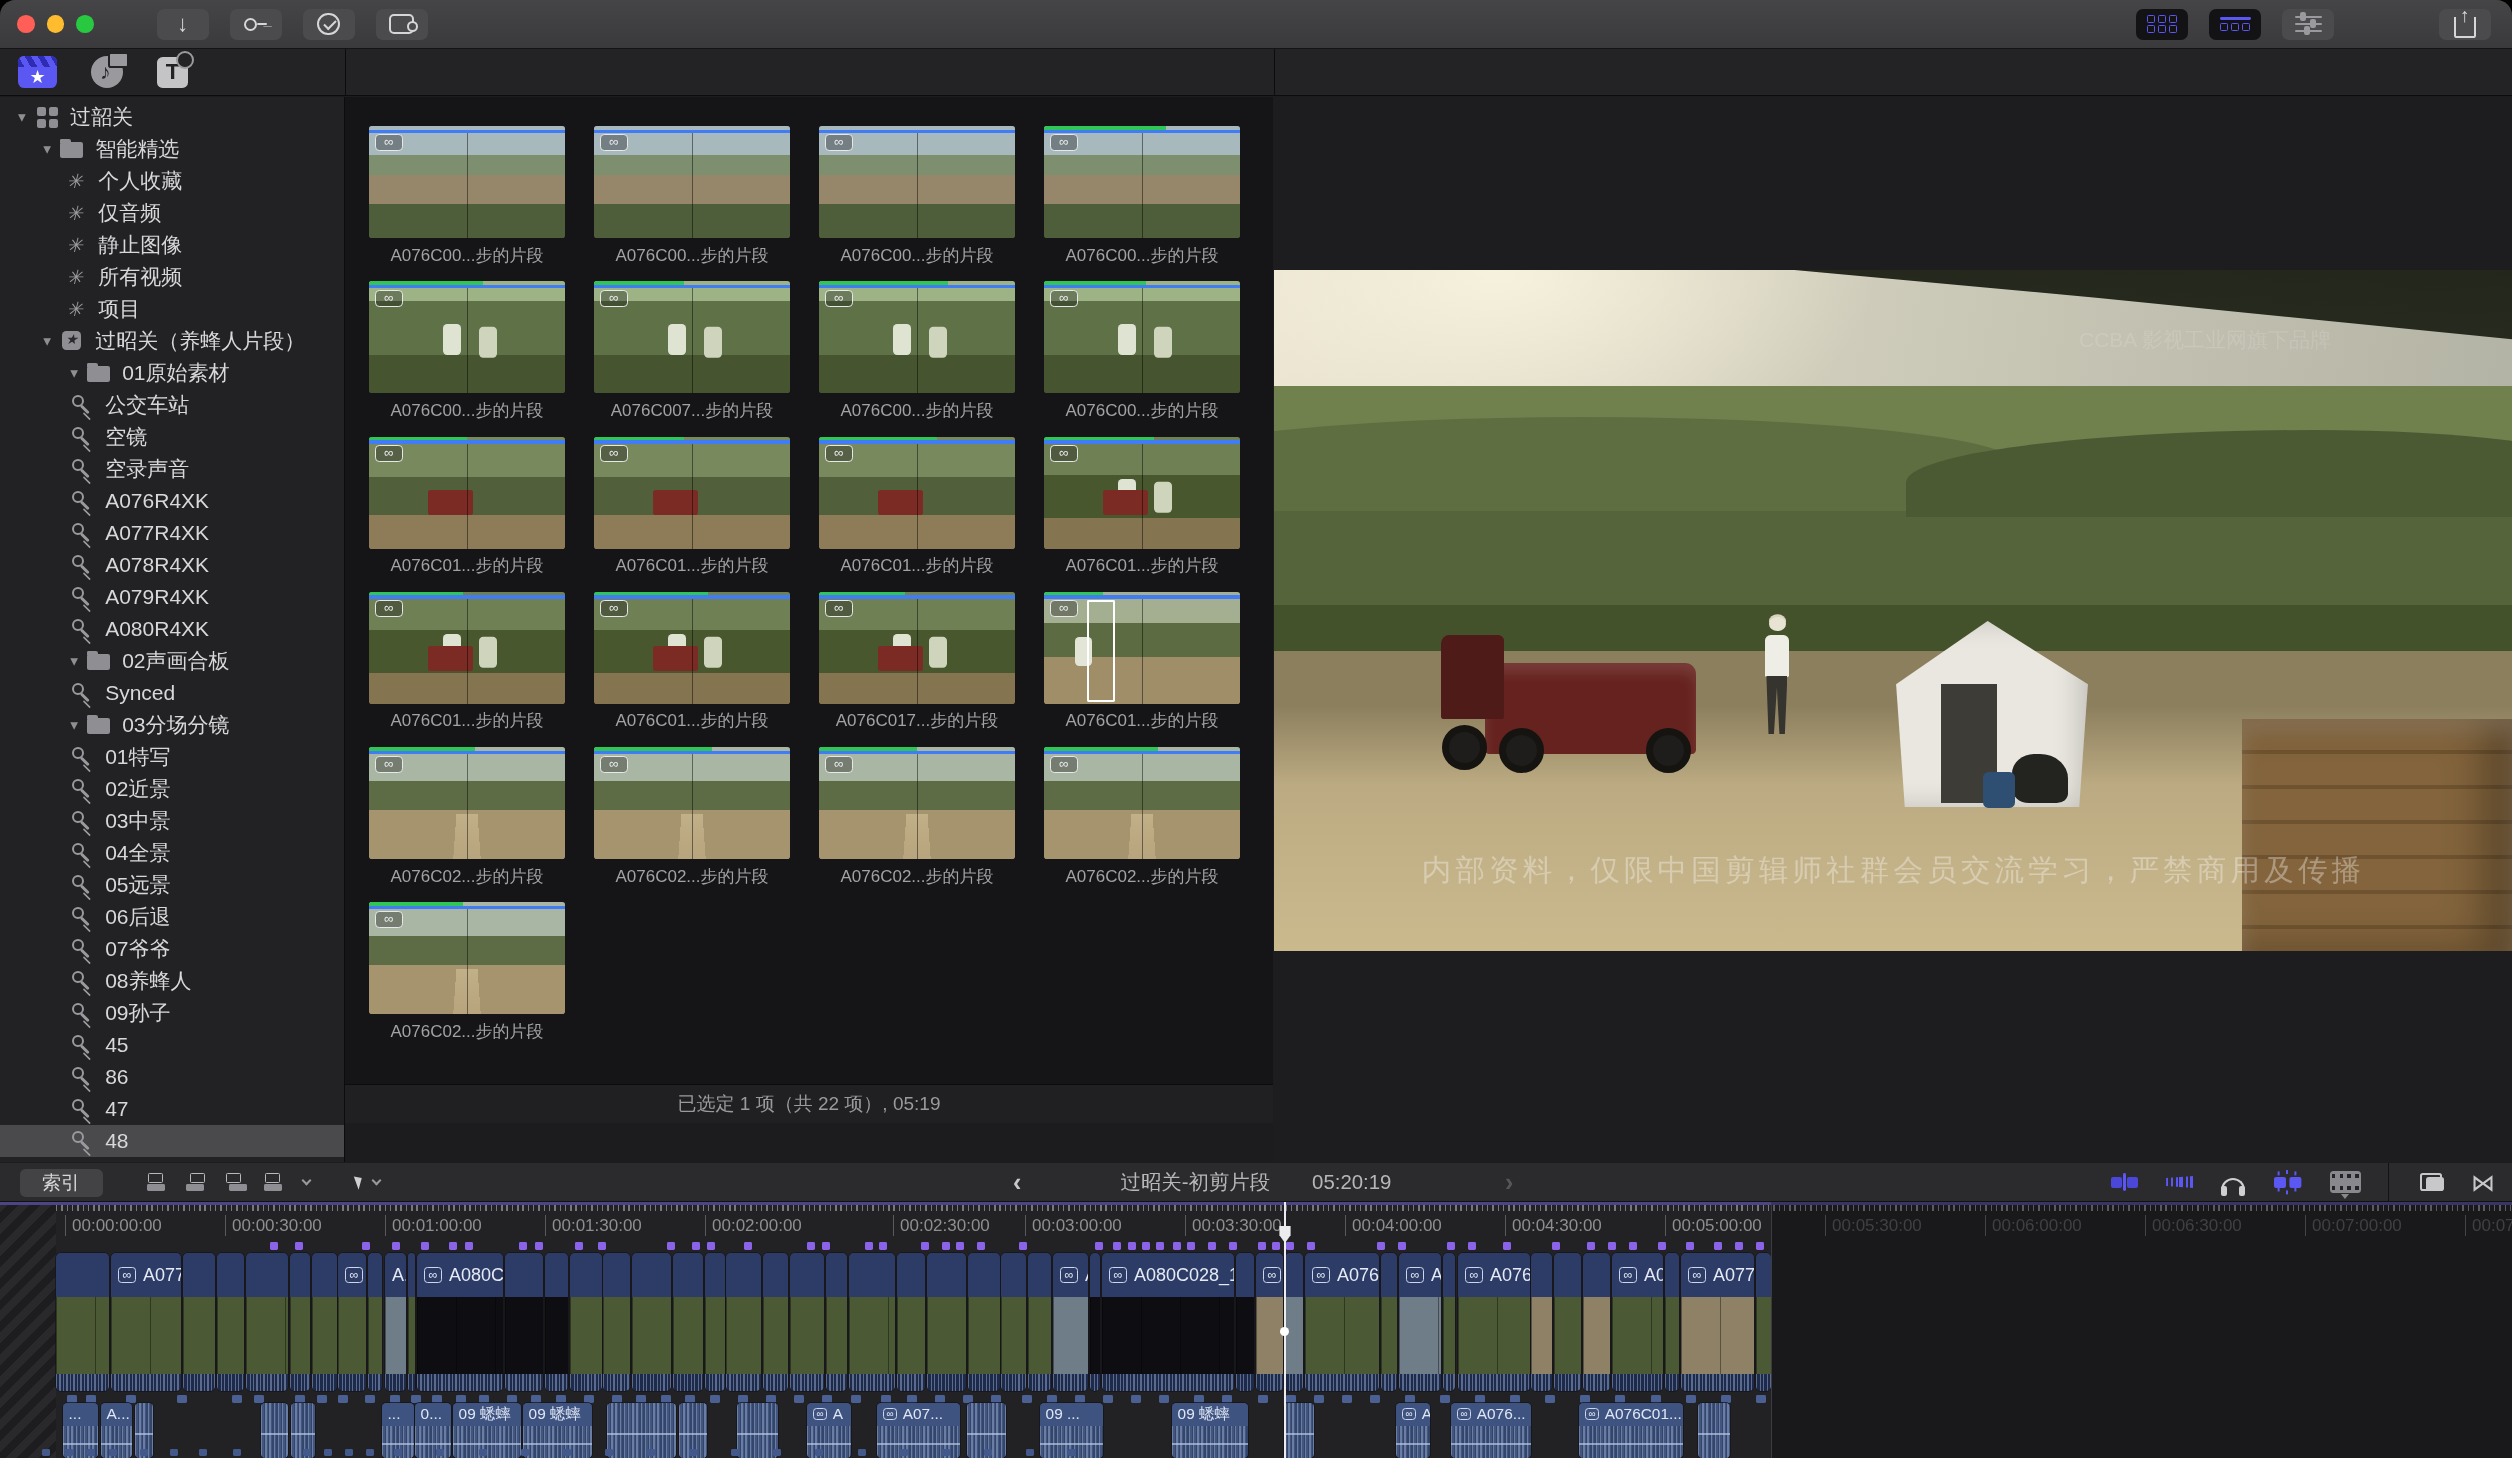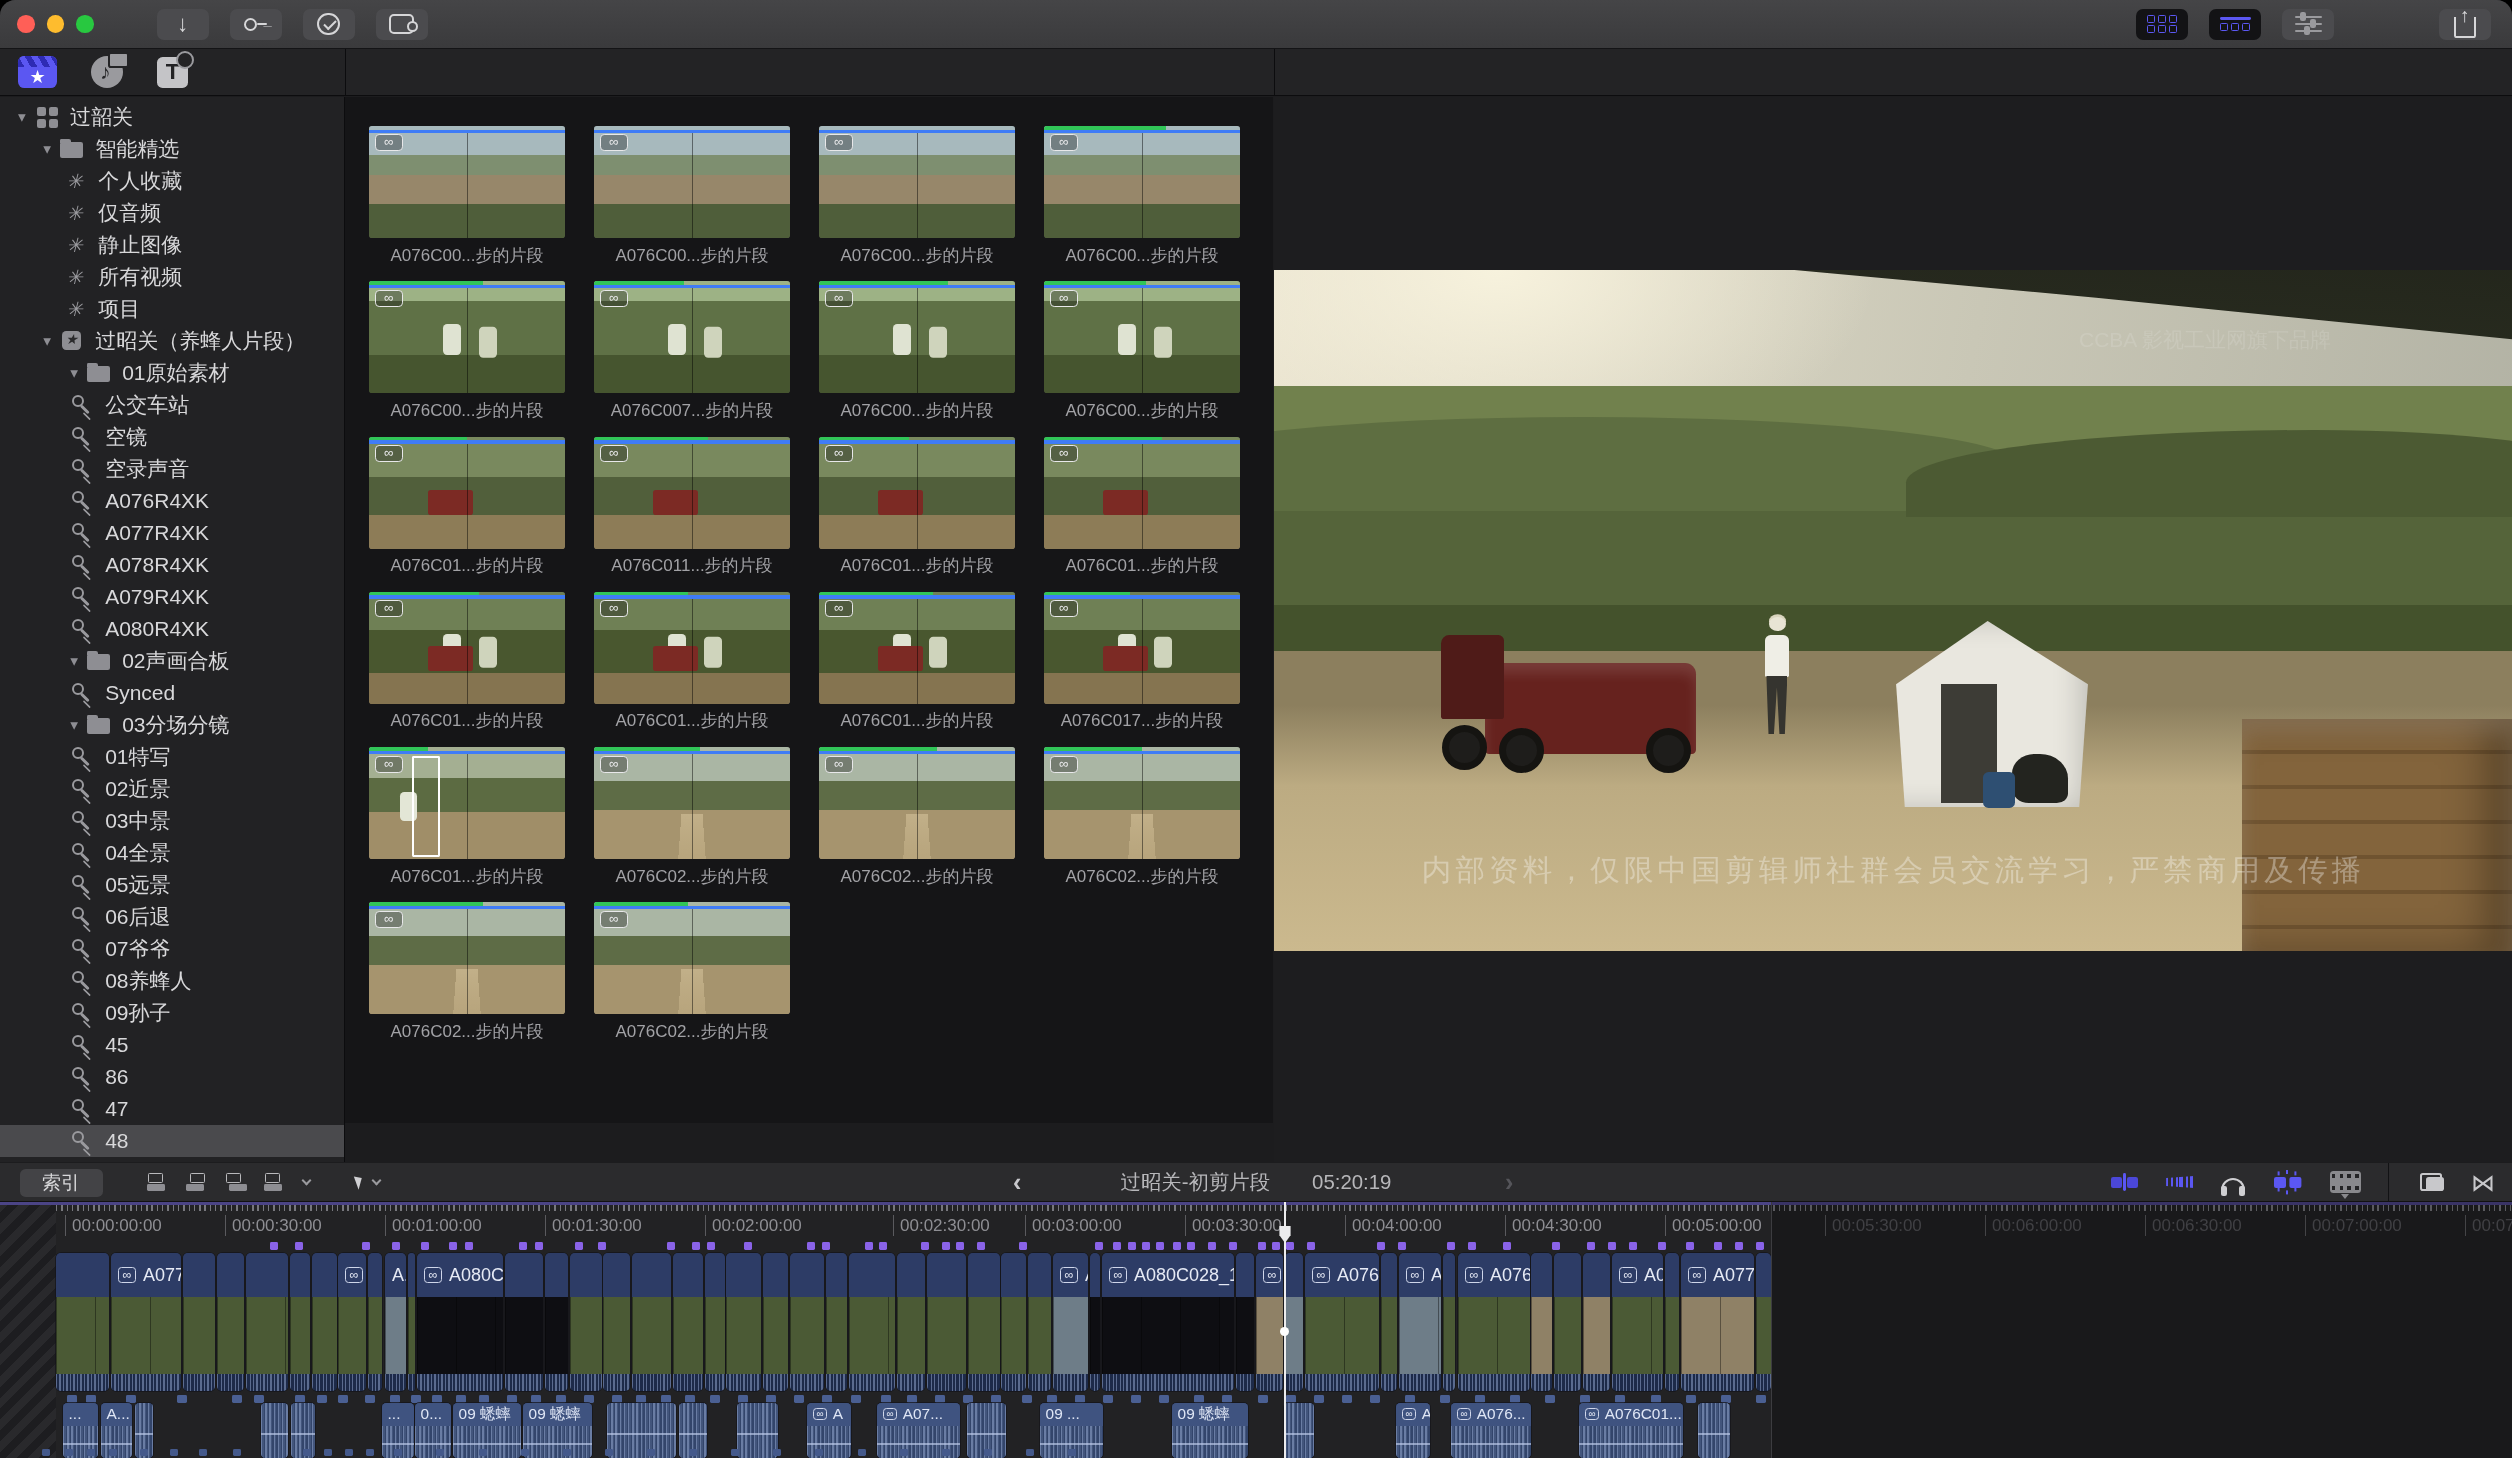--- a/index.html
+++ b/index.html
@@ -761,159 +761,149 @@
             <span class="clipbadge"></span>
 
           </div>
           <div class="cardname">A076C01...步的片段</div>
         </div>
         <div class="card">
           <div class="thumb">
             <i style="position:absolute;inset:0" class="scene-cart"></i>
             <span class="framediv"></span>
             <span class="kwline"></span>
+            <span class="favline" style="width: 46%;"></span>
+            <span class="clipbadge"></span>
+
+          </div>
+          <div class="cardname">A076C01...步的片段</div>
+        </div>
+        <div class="card">
+          <div class="thumb">
+            <i style="position:absolute;inset:0" class="scene-cart"></i>
+            <span class="framediv"></span>
+            <span class="kwline"></span>
+            <span class="favline" style="width: 60%;"></span>
+            <span class="clipbadge"></span>
+
+          </div>
+          <div class="cardname">A076C01...步的片段</div>
+        </div>
+        <div class="card">
+          <div class="thumb">
+            <i style="position:absolute;inset:0" class="scene-cartmen"></i>
+            <span class="framediv"></span>
+            <span class="kwline"></span>
+            <span class="favline" style="width: 56%;"></span>
+            <span class="clipbadge"></span>
+
+          </div>
+          <div class="cardname">A076C01...步的片段</div>
+        </div>
+        <div class="card">
+          <div class="thumb">
+            <i style="position:absolute;inset:0" class="scene-cartmen"></i>
+            <span class="framediv"></span>
+            <span class="kwline"></span>
+            <span class="favline" style="width: 48%;"></span>
+            <span class="clipbadge"></span>
+
+          </div>
+          <div class="cardname">A076C01...步的片段</div>
+        </div>
+        <div class="card">
+          <div class="thumb">
+            <i style="position:absolute;inset:0" class="scene-cartmen"></i>
+            <span class="framediv"></span>
+            <span class="kwline"></span>
             <span class="favline" style="width: 58%;"></span>
             <span class="clipbadge"></span>
 
           </div>
-          <div class="cardname">A076C011...步的片段</div>
-        </div>
-        <div class="card">
-          <div class="thumb">
-            <i style="position:absolute;inset:0" class="scene-cart"></i>
-            <span class="framediv"></span>
-            <span class="kwline"></span>
-            <span class="favline" style="width: 46%;"></span>
-            <span class="clipbadge"></span>
-
-          </div>
           <div class="cardname">A076C01...步的片段</div>
         </div>
         <div class="card">
           <div class="thumb">
-            <i style="position:absolute;inset:0" class="scene-cart"></i>
+            <i style="position:absolute;inset:0" class="scene-cartmen"></i>
+            <span class="framediv"></span>
+            <span class="kwline"></span>
+            <span class="favline" style="width: 44%;"></span>
+            <span class="clipbadge"></span>
+
+          </div>
+          <div class="cardname">A076C017...步的片段</div>
+        </div>
+        <div class="card">
+          <div class="thumb">
+            <i style="position:absolute;inset:0" class="scene-menroad"></i>
+            <span class="framediv"></span>
+            <span class="kwline"></span>
+            <span class="favline" style="width: 30%;"></span>
+            <span class="clipbadge"></span>
+            <span class="rangebox" style="left: 43px; width: 28px;"></span>
+          </div>
+          <div class="cardname">A076C01...步的片段</div>
+        </div>
+        <div class="card">
+          <div class="thumb">
+            <i style="position:absolute;inset:0" class="scene-road"></i>
+            <span class="framediv"></span>
+            <span class="kwline"></span>
+            <span class="favline" style="width: 54%;"></span>
+            <span class="clipbadge"></span>
+
+          </div>
+          <div class="cardname">A076C02...步的片段</div>
+        </div>
+        <div class="card">
+          <div class="thumb">
+            <i style="position:absolute;inset:0" class="scene-road"></i>
             <span class="framediv"></span>
             <span class="kwline"></span>
             <span class="favline" style="width: 60%;"></span>
             <span class="clipbadge"></span>
 
           </div>
-          <div class="cardname">A076C01...步的片段</div>
-        </div>
-        <div class="card">
-          <div class="thumb">
-            <i style="position:absolute;inset:0" class="scene-cartmen"></i>
-            <span class="framediv"></span>
-            <span class="kwline"></span>
-            <span class="favline" style="width: 56%;"></span>
-            <span class="clipbadge"></span>
-
-          </div>
-          <div class="cardname">A076C01...步的片段</div>
-        </div>
-        <div class="card">
-          <div class="thumb">
-            <i style="position:absolute;inset:0" class="scene-cartmen"></i>
+          <div class="cardname">A076C02...步的片段</div>
+        </div>
+        <div class="card">
+          <div class="thumb">
+            <i style="position:absolute;inset:0" class="scene-road"></i>
+            <span class="framediv"></span>
+            <span class="kwline"></span>
+            <span class="favline" style="width: 50%;"></span>
+            <span class="clipbadge"></span>
+
+          </div>
+          <div class="cardname">A076C02...步的片段</div>
+        </div>
+        <div class="card">
+          <div class="thumb">
+            <i style="position:absolute;inset:0" class="scene-road"></i>
+            <span class="framediv"></span>
+            <span class="kwline"></span>
+            <span class="favline" style="width: 58%;"></span>
+            <span class="clipbadge"></span>
+
+          </div>
+          <div class="cardname">A076C02...步的片段</div>
+        </div>
+        <div class="card">
+          <div class="thumb">
+            <i style="position:absolute;inset:0" class="scene-road"></i>
             <span class="framediv"></span>
             <span class="kwline"></span>
             <span class="favline" style="width: 48%;"></span>
             <span class="clipbadge"></span>
 
           </div>
-          <div class="cardname">A076C01...步的片段</div>
-        </div>
-        <div class="card">
-          <div class="thumb">
-            <i style="position:absolute;inset:0" class="scene-cartmen"></i>
-            <span class="framediv"></span>
-            <span class="kwline"></span>
-            <span class="favline" style="width: 58%;"></span>
-            <span class="clipbadge"></span>
-
-          </div>
-          <div class="cardname">A076C01...步的片段</div>
-        </div>
-        <div class="card">
-          <div class="thumb">
-            <i style="position:absolute;inset:0" class="scene-cartmen"></i>
-            <span class="framediv"></span>
-            <span class="kwline"></span>
-            <span class="favline" style="width: 44%;"></span>
-            <span class="clipbadge"></span>
-
-          </div>
-          <div class="cardname">A076C017...步的片段</div>
-        </div>
-        <div class="card">
-          <div class="thumb">
-            <i style="position:absolute;inset:0" class="scene-menroad"></i>
-            <span class="framediv"></span>
-            <span class="kwline"></span>
-            <span class="favline" style="width: 30%;"></span>
-            <span class="clipbadge"></span>
-            <span class="rangebox" style="left: 43px; width: 28px;"></span>
-          </div>
-          <div class="cardname">A076C01...步的片段</div>
-        </div>
-        <div class="card">
-          <div class="thumb">
-            <i style="position:absolute;inset:0" class="scene-road"></i>
-            <span class="framediv"></span>
-            <span class="kwline"></span>
-            <span class="favline" style="width: 54%;"></span>
-            <span class="clipbadge"></span>
-
-          </div>
           <div class="cardname">A076C02...步的片段</div>
         </div>
-        <div class="card">
-          <div class="thumb">
-            <i style="position:absolute;inset:0" class="scene-road"></i>
-            <span class="framediv"></span>
-            <span class="kwline"></span>
-            <span class="favline" style="width: 60%;"></span>
-            <span class="clipbadge"></span>
-
-          </div>
-          <div class="cardname">A076C02...步的片段</div>
-        </div>
-        <div class="card">
-          <div class="thumb">
-            <i style="position:absolute;inset:0" class="scene-road"></i>
-            <span class="framediv"></span>
-            <span class="kwline"></span>
-            <span class="favline" style="width: 50%;"></span>
-            <span class="clipbadge"></span>
-
-          </div>
-          <div class="cardname">A076C02...步的片段</div>
-        </div>
-        <div class="card">
-          <div class="thumb">
-            <i style="position:absolute;inset:0" class="scene-road"></i>
-            <span class="framediv"></span>
-            <span class="kwline"></span>
-            <span class="favline" style="width: 58%;"></span>
-            <span class="clipbadge"></span>
-
-          </div>
-          <div class="cardname">A076C02...步的片段</div>
-        </div>
-        <div class="card">
-          <div class="thumb">
-            <i style="position:absolute;inset:0" class="scene-road"></i>
-            <span class="framediv"></span>
-            <span class="kwline"></span>
-            <span class="favline" style="width: 48%;"></span>
-            <span class="clipbadge"></span>
-
-          </div>
-          <div class="cardname">A076C02...步的片段</div>
-        </div>
-      </div>
+      </div>
+    <div class="browser-status">已选定 1 项（共 22 项）, 05:19</div>
   </section>
 
   <section class="viewer">
     <div class="video">
       <div class="v-sky"></div>
       <div class="v-hills">
         <div class="v-hill2"></div>
           <div class="v-hill3"></div>
       </div>
       <div class="v-darkcorner"></div>

